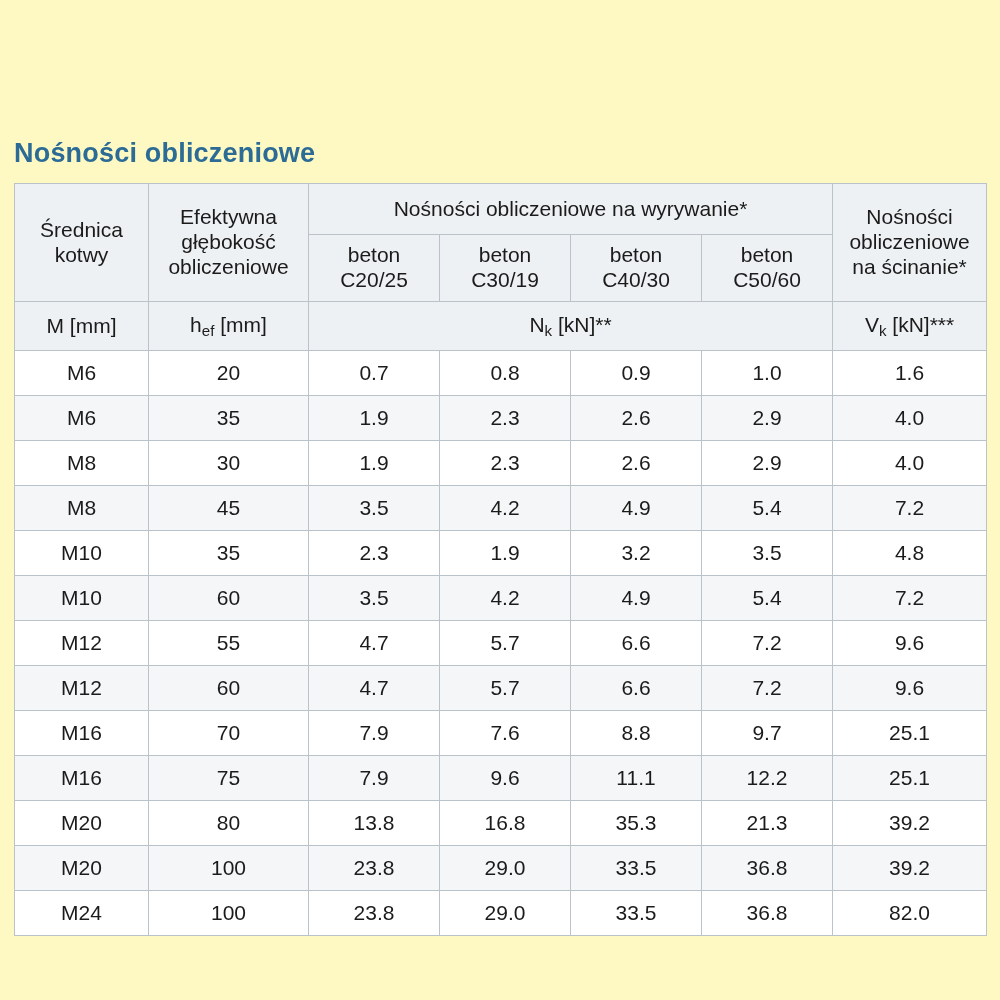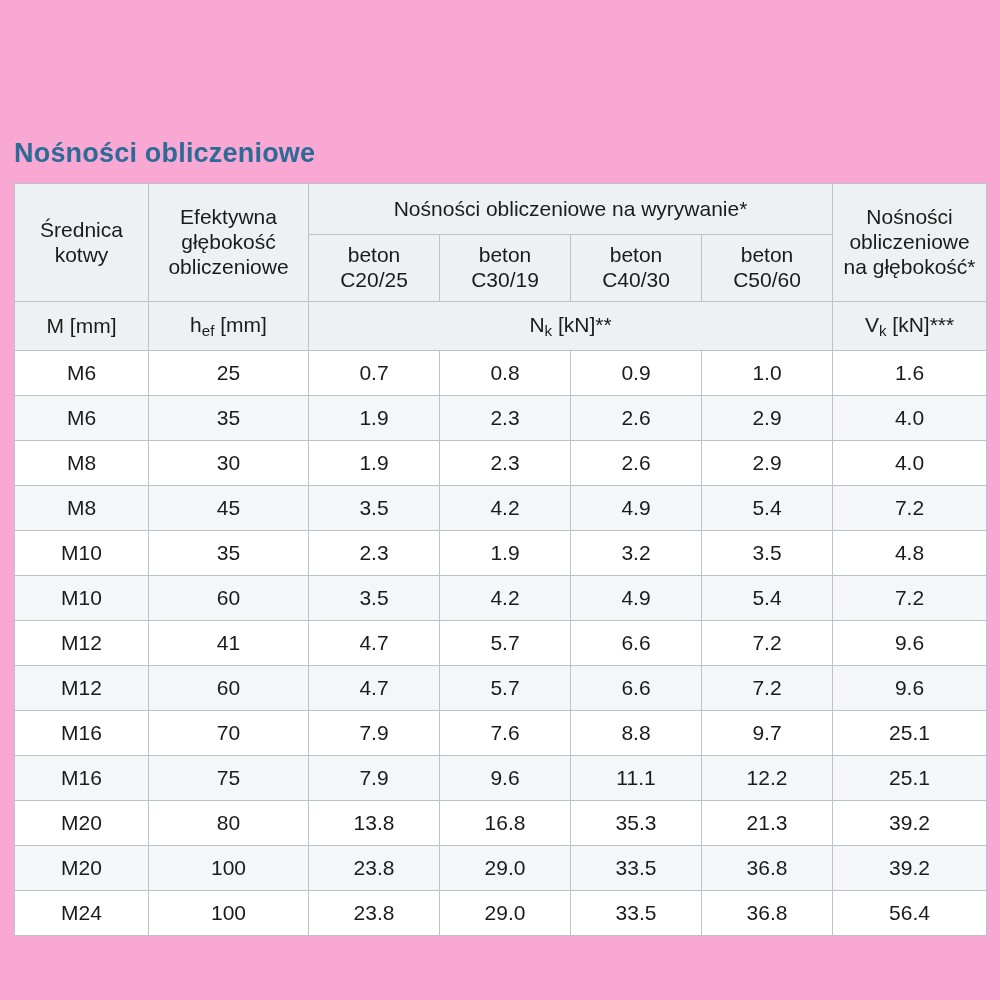--- a/index.html
+++ b/index.html
@@ -7,21 +7,21 @@
     padding: 0;
     background: #ffffff;
     width: 1000px;
     height: 1000px;
     font-family: "Liberation Sans", sans-serif;
   }
   .page {
     position: relative;
     width: 1000px;
     height: 1000px;
-    background: #f9a8d4;
+    background: #fef9c3;
     box-sizing: border-box;
   }
   .title {
     position: absolute;
     left: 14px;
     top: 138px;
     font-size: 27px;
     font-weight: bold;
     color: #2b6b96;
     letter-spacing: 0.2px;
@@ -96,21 +96,21 @@
         </td>
         <td rowspan="2">
           <div>Efektywna</div>
           <div>głębokość</div>
           <div>obliczeniowe</div>
         </td>
         <td colspan="4">Nośności obliczeniowe na wyrywanie*</td>
         <td rowspan="2">
           <div>Nośności</div>
           <div>obliczeniowe</div>
-          <div>na głębokość*</div>
+          <div>na ścinanie*</div>
         </td>
       </tr>
       <tr class="hdr hdr-mid">
         <td>
           <div>beton</div>
           <div>C20/25</div>
         </td>
         <td>
           <div>beton</div>
           <div>C30/19</div>
@@ -125,21 +125,21 @@
         </td>
       </tr>
       <tr class="hdr hdr-unit">
         <td>M [mm]</td>
         <td class="nowrap"><span>h</span><sub>ef</sub><span> [mm]</span></td>
         <td colspan="4" class="nowrap"><span>N</span><sub>k</sub><span> [kN]**</span></td>
         <td class="nowrap"><span>V</span><sub>k</sub><span> [kN]***</span></td>
       </tr>
     <tr class="data rowA">
           <td>M6</td>
-          <td>25</td>
+          <td>20</td>
           <td>0.7</td>
           <td>0.8</td>
           <td>0.9</td>
           <td>1.0</td>
           <td>1.6</td>
         </tr>
         <tr class="data rowB">
           <td>M6</td>
           <td>35</td>
           <td>1.9</td>
@@ -179,21 +179,21 @@
           <td>M10</td>
           <td>60</td>
           <td>3.5</td>
           <td>4.2</td>
           <td>4.9</td>
           <td>5.4</td>
           <td>7.2</td>
         </tr>
         <tr class="data rowA">
           <td>M12</td>
-          <td>41</td>
+          <td>55</td>
           <td>4.7</td>
           <td>5.7</td>
           <td>6.6</td>
           <td>7.2</td>
           <td>9.6</td>
         </tr>
         <tr class="data rowB">
           <td>M12</td>
           <td>60</td>
           <td>4.7</td>
@@ -238,18 +238,18 @@
           <td>36.8</td>
           <td>39.2</td>
         </tr>
         <tr class="data rowA">
           <td>M24</td>
           <td>100</td>
           <td>23.8</td>
           <td>29.0</td>
           <td>33.5</td>
           <td>36.8</td>
-          <td>56.4</td>
+          <td>82.0</td>
         </tr>
       </tbody>
   </table>
 
 </div>
 
 </body></html>

